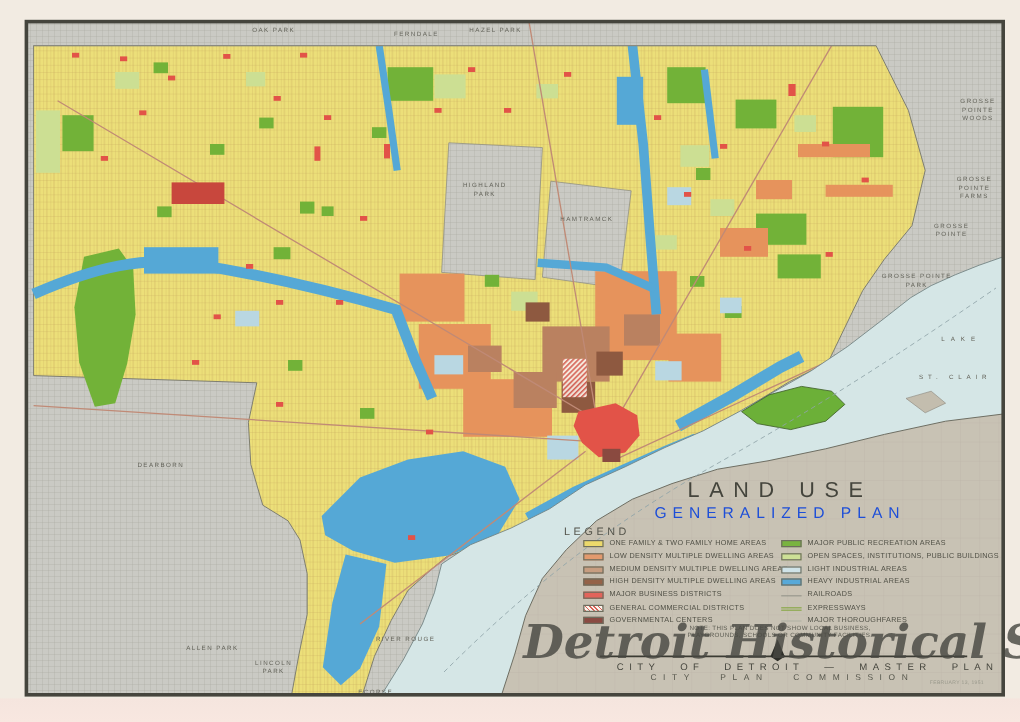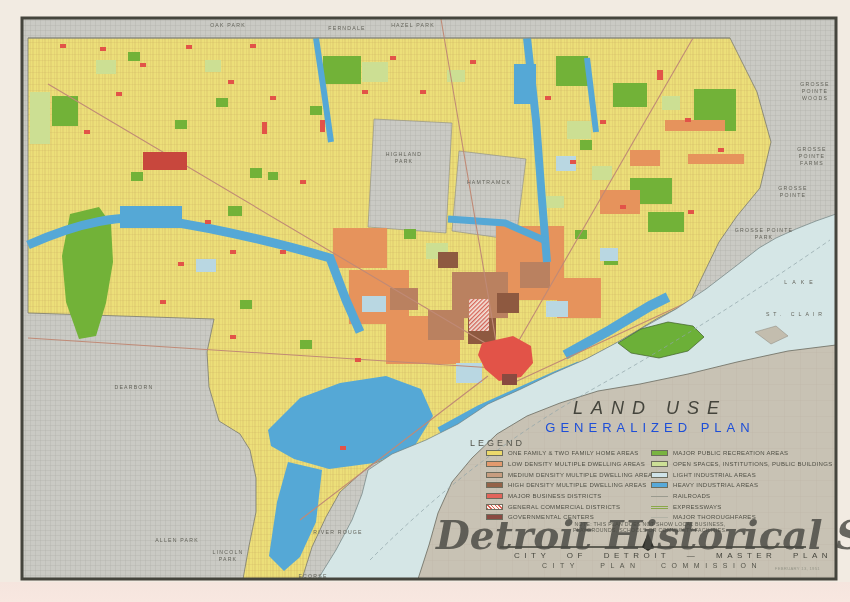--- a/index.html
+++ b/index.html
@@ -3,21 +3,21 @@
 <meta charset="utf-8">
 <style>
   html,body{margin:0;padding:0;background:#9a948c;}
   .page{position:relative;width:850px;height:602px;background:#f2ebe2;overflow:hidden;
         font-family:"Liberation Sans",sans-serif;}
   .page .bottom-strip{position:absolute;left:0;top:582px;width:850px;height:20px;
         background:linear-gradient(#f5e5de,#f8e7e0);}
   svg{position:absolute;left:0;top:0;}
   .ovl{position:absolute;color:#4e4e46;}
   .map-title1{left:470px;top:398px;width:360px;text-align:center;font-size:18px;
-        letter-spacing:8px;color:#44443c;font-style:italic;}
+        letter-spacing:8px;color:#44443c;}
   .map-title2{left:470px;top:420px;width:360px;text-align:center;font-size:13px;
         letter-spacing:5px;color:#1d4ed8;}
   .legend-heading{left:470px;top:438px;width:360px;text-align:left;font-size:9px;
         letter-spacing:3px;color:#53534a;}
   .legend-col{display:flex;flex-direction:column;}
   .legend-col.left{left:486px;top:448px;width:164px;}
   .legend-col.right{left:651px;top:448px;width:172px;}
   .legend-row{display:flex;align-items:center;height:10.7px;}
   .chip{width:17px;height:6px;margin-right:5px;flex:0 0 17px;box-sizing:border-box;}
   .legend-label{font-size:6px;letter-spacing:0.3px;color:#4f4f45;white-space:nowrap;}

